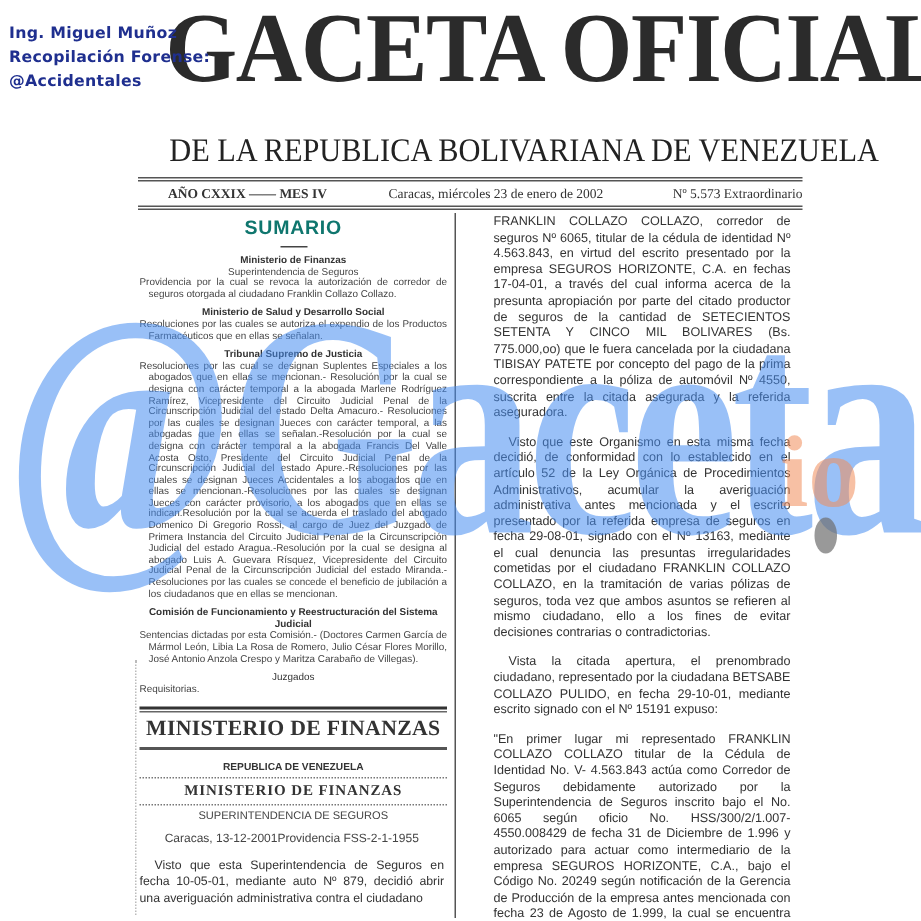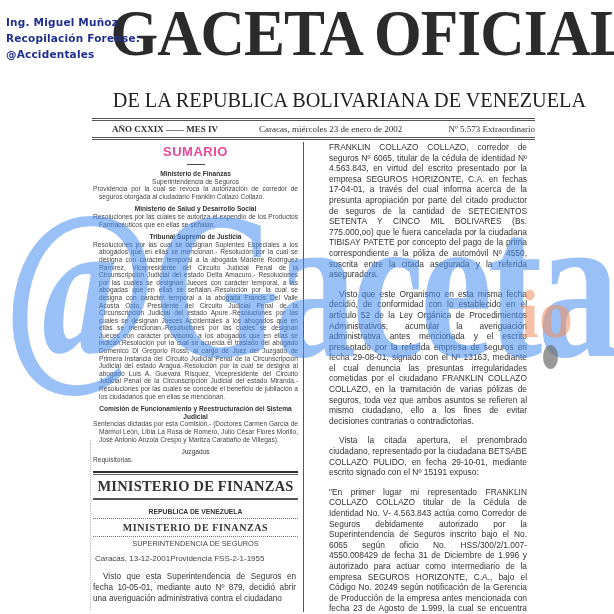--- a/index.html
+++ b/index.html
@@ -16,33 +16,33 @@
   .issue-bar { position: absolute; left: 93px; top: 123px; width: 442px; height: 12px; font-family: "Liberation Serif", serif; font-size: 9px; line-height: 12px; color: #333; }
   .issue-bar span { position: absolute; top: 0; white-space: nowrap; margin-left: 19px; }
   .issue-left { left: 0; font-weight: bold; }
   .issue-mid { left: 147px; }
   .issue-right { right: 0; }
 
   .col-left { position: absolute; left: 93px; top: 142px; width: 205px; }
   .col-divider { position: absolute; left: 303px; top: 142px; height: 470px; border-left: 1px solid #555; }
   .col-right { position: absolute; left: 329px; top: 142px; width: 198px; font-size: 8.4px; line-height: 10.6px; color: #333; text-align: justify; }
 
-  .sumario-title { text-align: center; font-size: 13px; font-weight: bold; color: #ec4899; margin-top: 2px; letter-spacing: 0.5px; }
+  .sumario-title { text-align: center; font-size: 13px; font-weight: bold; color: #0f766e; margin-top: 2px; letter-spacing: 0.5px; }
   .sumario-rule { width: 18px; margin: 5px auto 5px auto; border-top: 1px solid #444; }
 
   .sum-head { text-align: center; font-size: 6.6px; line-height: 7.6px; font-weight: bold; color: #333; }
   .sum-sub { text-align: center; font-size: 6.6px; line-height: 7.6px; color: #444; }
   .sum-body { font-size: 6.6px; line-height: 7.6px; color: #444; text-align: justify; text-indent: -6px; padding-left: 6px; margin-bottom: 5px; }
   .sum-plain { font-size: 6.6px; line-height: 7.6px; color: #444; margin-bottom: 4px; }
 
   .ministry-title { text-align: center; font-family: "Liberation Serif", serif; font-weight: bold; font-size: 14.5px; color: #333; margin-top: 3px; letter-spacing: 0.2px; }
   .small-caps { text-align: center; font-size: 6.8px; font-weight: bold; color: #333; margin-top: 8px; }
   .ministry-sub { text-align: center; font-family: "Liberation Serif", serif; font-weight: bold; font-size: 10px; color: #333; margin-top: 3px; letter-spacing: 0.6px; }
   .super { text-align: center; font-size: 7.4px; color: #444; margin-top: 2px; }
-  .date-row { display: flex; justify-content: flex-start; font-size: 8px; color: #444; margin-top: 6px; padding: 0 4px 0 2px; }
+  .date-row { display: flex; justify-content: center; font-size: 8px; color: #444; margin-top: 6px; padding: 0 4px 0 2px; }
   .years { text-align: center; font-size: 8px; color: #444; margin-top: 9px; }
   .body-left { font-size: 8.2px; line-height: 10.6px; color: #333; text-align: justify; text-indent: 10px; margin-top: 9px; padding-right: 2px; }
 
   .dotted { border-top: 1px dotted #777; }
 
   .para { text-indent: 10px; margin-bottom: 8px; }
   .para.noindent { text-indent: 0; margin-bottom: 0; }
 
   .watermark { position: absolute; left: 0; top: 180px; width: 614px; height: 250px; pointer-events: none; z-index: 3; white-space: nowrap; }
   .wm-main { position: absolute; left: 4px; top: 0; font-family: "Liberation Serif", serif; font-weight: bold; font-size: 210px; line-height: 210px; color: rgba(70, 140, 240, 0.55); letter-spacing: -6px; transform: scaleX(0.78); transform-origin: left top; }

